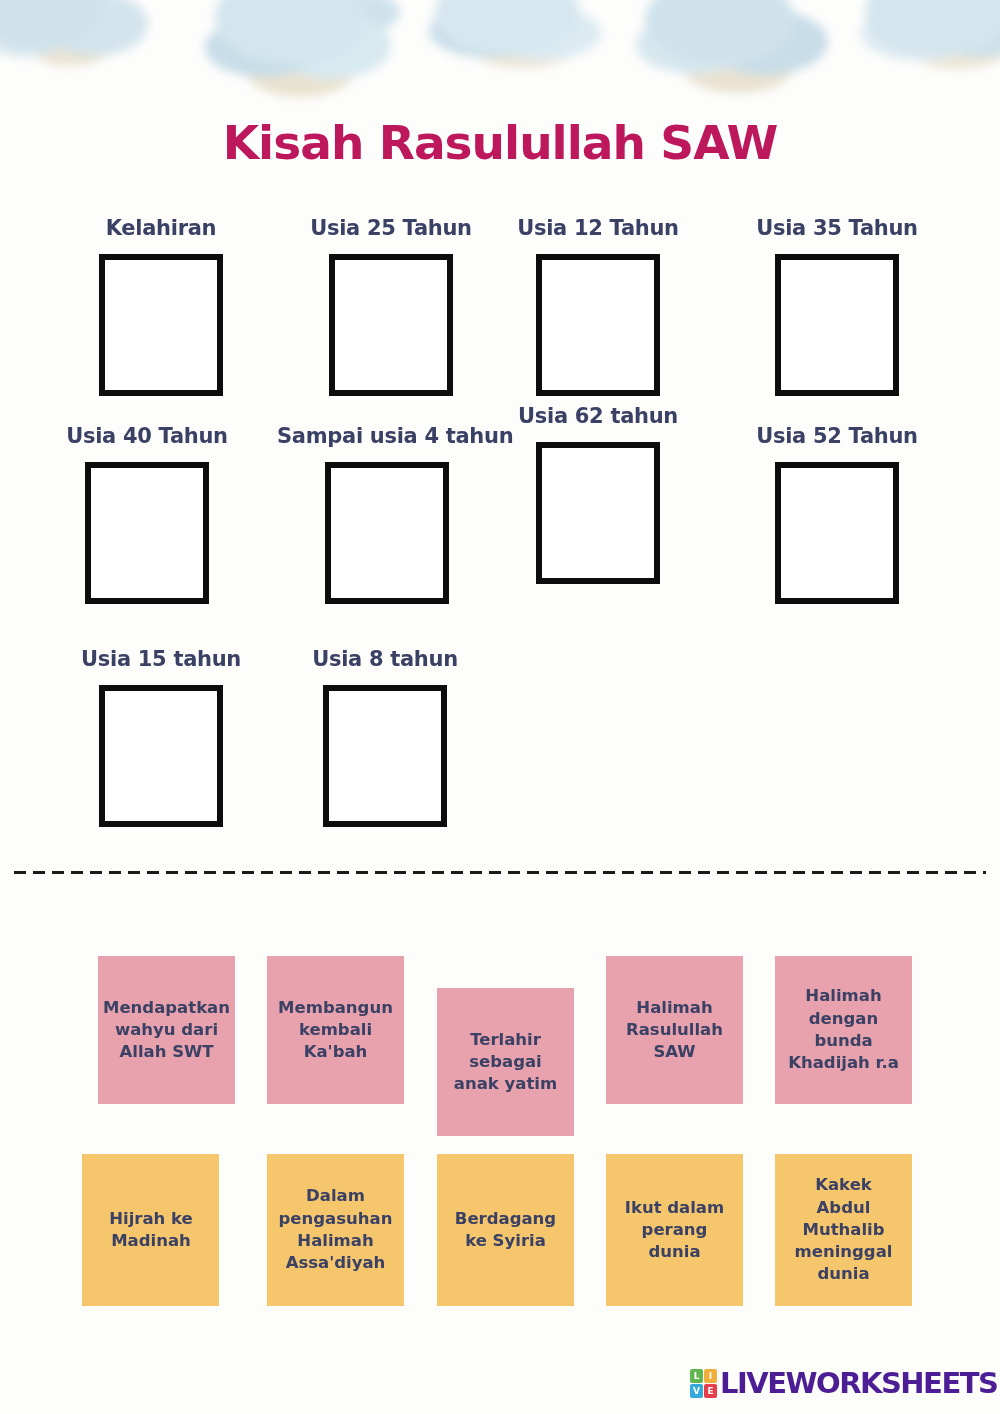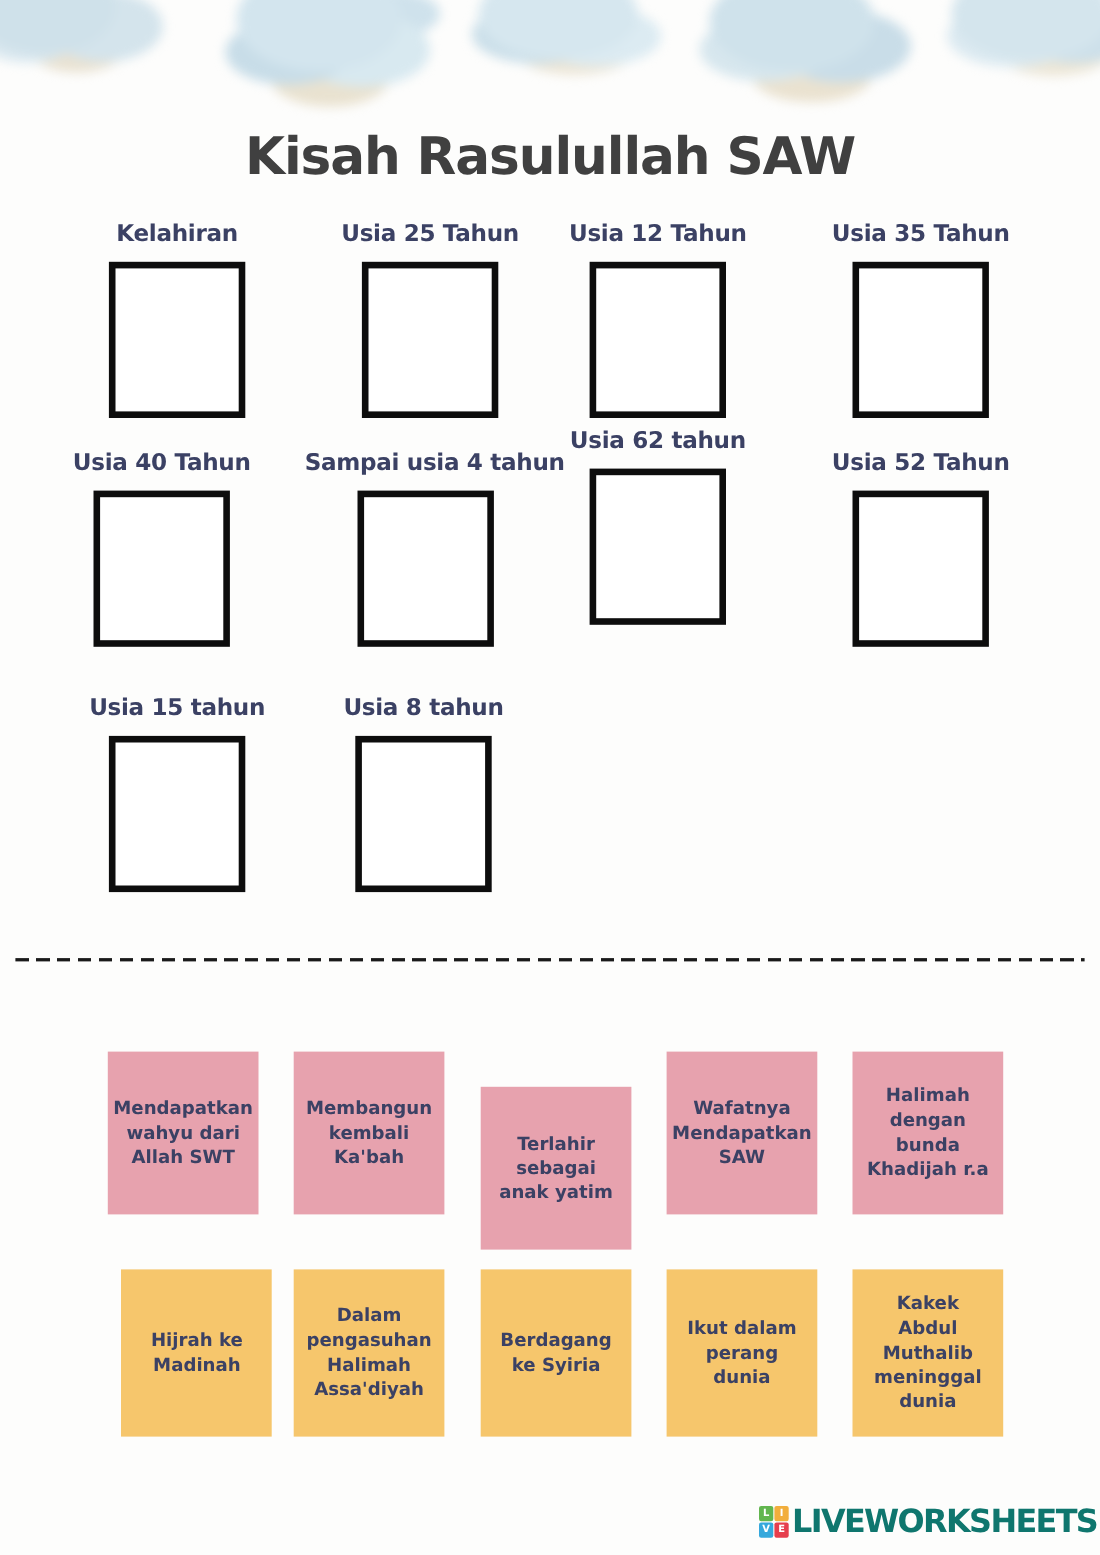--- a/index.html
+++ b/index.html
@@ -22,28 +22,28 @@
   .cloud-4 { left:645px;  top:-25px; width:150px; height:90px; background:#cfe2eb;
     box-shadow: -25px 25px 0 -16px #d7e7ee, 45px 22px 0 -12px #c9dde8, 18px 48px 0 -20px #eae2d0; }
   .cloud-5 { left:865px;  top:-30px; width:145px; height:85px; background:#d4e5ed;
     box-shadow: -18px 20px 0 -14px #dceaf1, 40px 18px 0 -16px #cde0ea, 20px 32px 0 -18px #ece6d6; }
 
   
   .title {
     position: absolute; left: 0; top: 84px; width: 100%;
     text-align: center;
     font-size: 47px; font-weight: 800; letter-spacing: -1px;
-    color: #404040; z-index: 2;
+    color: #be185d; z-index: 2;
   }
 
   
   .slot { position: absolute; width: 220px; text-align: center; z-index: 1; }
   .slot-label {
     font-size: 21px; font-weight: 700; letter-spacing: -0.3px;
-    color: #3b4164; line-height: 24px; white-space: nowrap;
+    color: #3b4164; line-height: 24px; white-space: nowrap; margin-top: 16px;
   }
   .drop-box {
     width: 112px; height: 130px;
     margin: 14px auto 0;
     border: 6px solid #0d0d0d;
     background: #ffffff;
   }
 
   
   .divider {
@@ -79,21 +79,21 @@
     display: flex; align-items: center; justify-content: center;
     color: #ffffff; font-size: 9px; font-weight: 800;
     border-radius: 2px;
   }
   .logo-cell.l { background: #62b64f; }
   .logo-cell.i { background: #f2ae3c; }
   .logo-cell.v { background: #35a8dc; }
   .logo-cell.e { background: #e63e4d; }
   .brand-text {
     font-size: 29px; font-weight: 800; letter-spacing: -1.5px;
-    color: #0f766e; white-space: nowrap;
+    color: #4c1d95; white-space: nowrap;
   }
 </style>
 </head>
 <body>
 
 <div class="cloud cloud-1"></div>
 <div class="cloud cloud-2"></div>
 <div class="cloud cloud-3"></div>
 <div class="cloud cloud-4"></div>
 <div class="cloud cloud-5"></div>
@@ -141,24 +141,24 @@
 <div class="slot" style="left:275px; top:631px;">
   <div class="slot-label">Usia 8 tahun</div>
   <div class="drop-box"></div>
 </div>
 
 <div class="divider"></div>
 
 <div class="card pink" style="left:98px;">Mendapatkan wahyu dari Allah SWT</div>
 <div class="card pink" style="left:267px;">Membangun kembali Ka'bah</div>
 <div class="card pink" style="left:437px;margin-top:32px;">Terlahir sebagai anak yatim</div>
-<div class="card pink" style="left:606px;">Wafatnya Mendapatkan SAW</div>
+<div class="card pink" style="left:606px;">Halimah Rasulullah SAW</div>
 <div class="card pink" style="left:775px;">Halimah dengan bunda Khadijah r.a</div>
 
-<div class="card yellow" style="left:110px;padding-left:13px;">Hijrah ke Madinah</div>
+<div class="card yellow" style="left:82px;padding-left:13px;">Hijrah ke Madinah</div>
 <div class="card yellow" style="left:267px;">Dalam pengasuhan Halimah Assa'diyah</div>
 <div class="card yellow" style="left:437px;">Berdagang ke Syiria</div>
 <div class="card yellow" style="left:606px;">Ikut dalam perang dunia</div>
 <div class="card yellow" style="left:775px;">Kakek Abdul Muthalib meninggal dunia</div>
 
 <div class="brand">
   <span class="logo-grid">
     <span class="logo-cell l">L</span>
     <span class="logo-cell i">I</span>
     <span class="logo-cell v">V</span>

